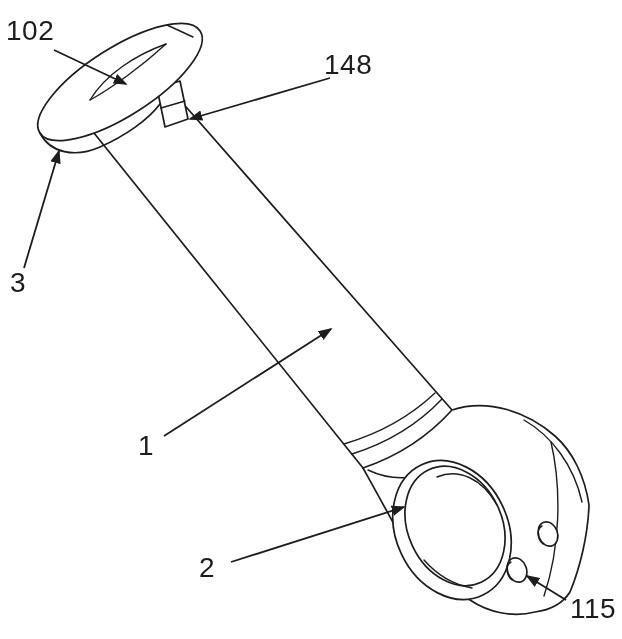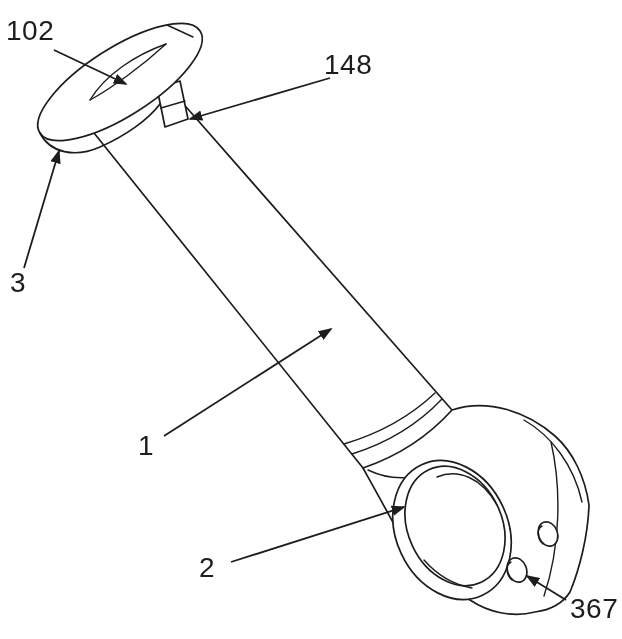--- a/index.html
+++ b/index.html
@@ -100,15 +100,15 @@
       <line class="arrowline" x1="231" y1="562" x2="404" y2="507" marker-end="url(#arrow)"></line>
       <line class="arrowline" x1="566" y1="600" x2="527" y2="576" marker-end="url(#arrow)"></line>
     </g>
   </svg>
 
   <div class="label l-102">102</div>
   <div class="label l-101">148</div>
   <div class="label l-3">3</div>
   <div class="label l-1">1</div>
   <div class="label l-2">2</div>
-  <div class="label l-201">367</div>
+  <div class="label l-201">115</div>
 
 </div>
 
 </body></html>

